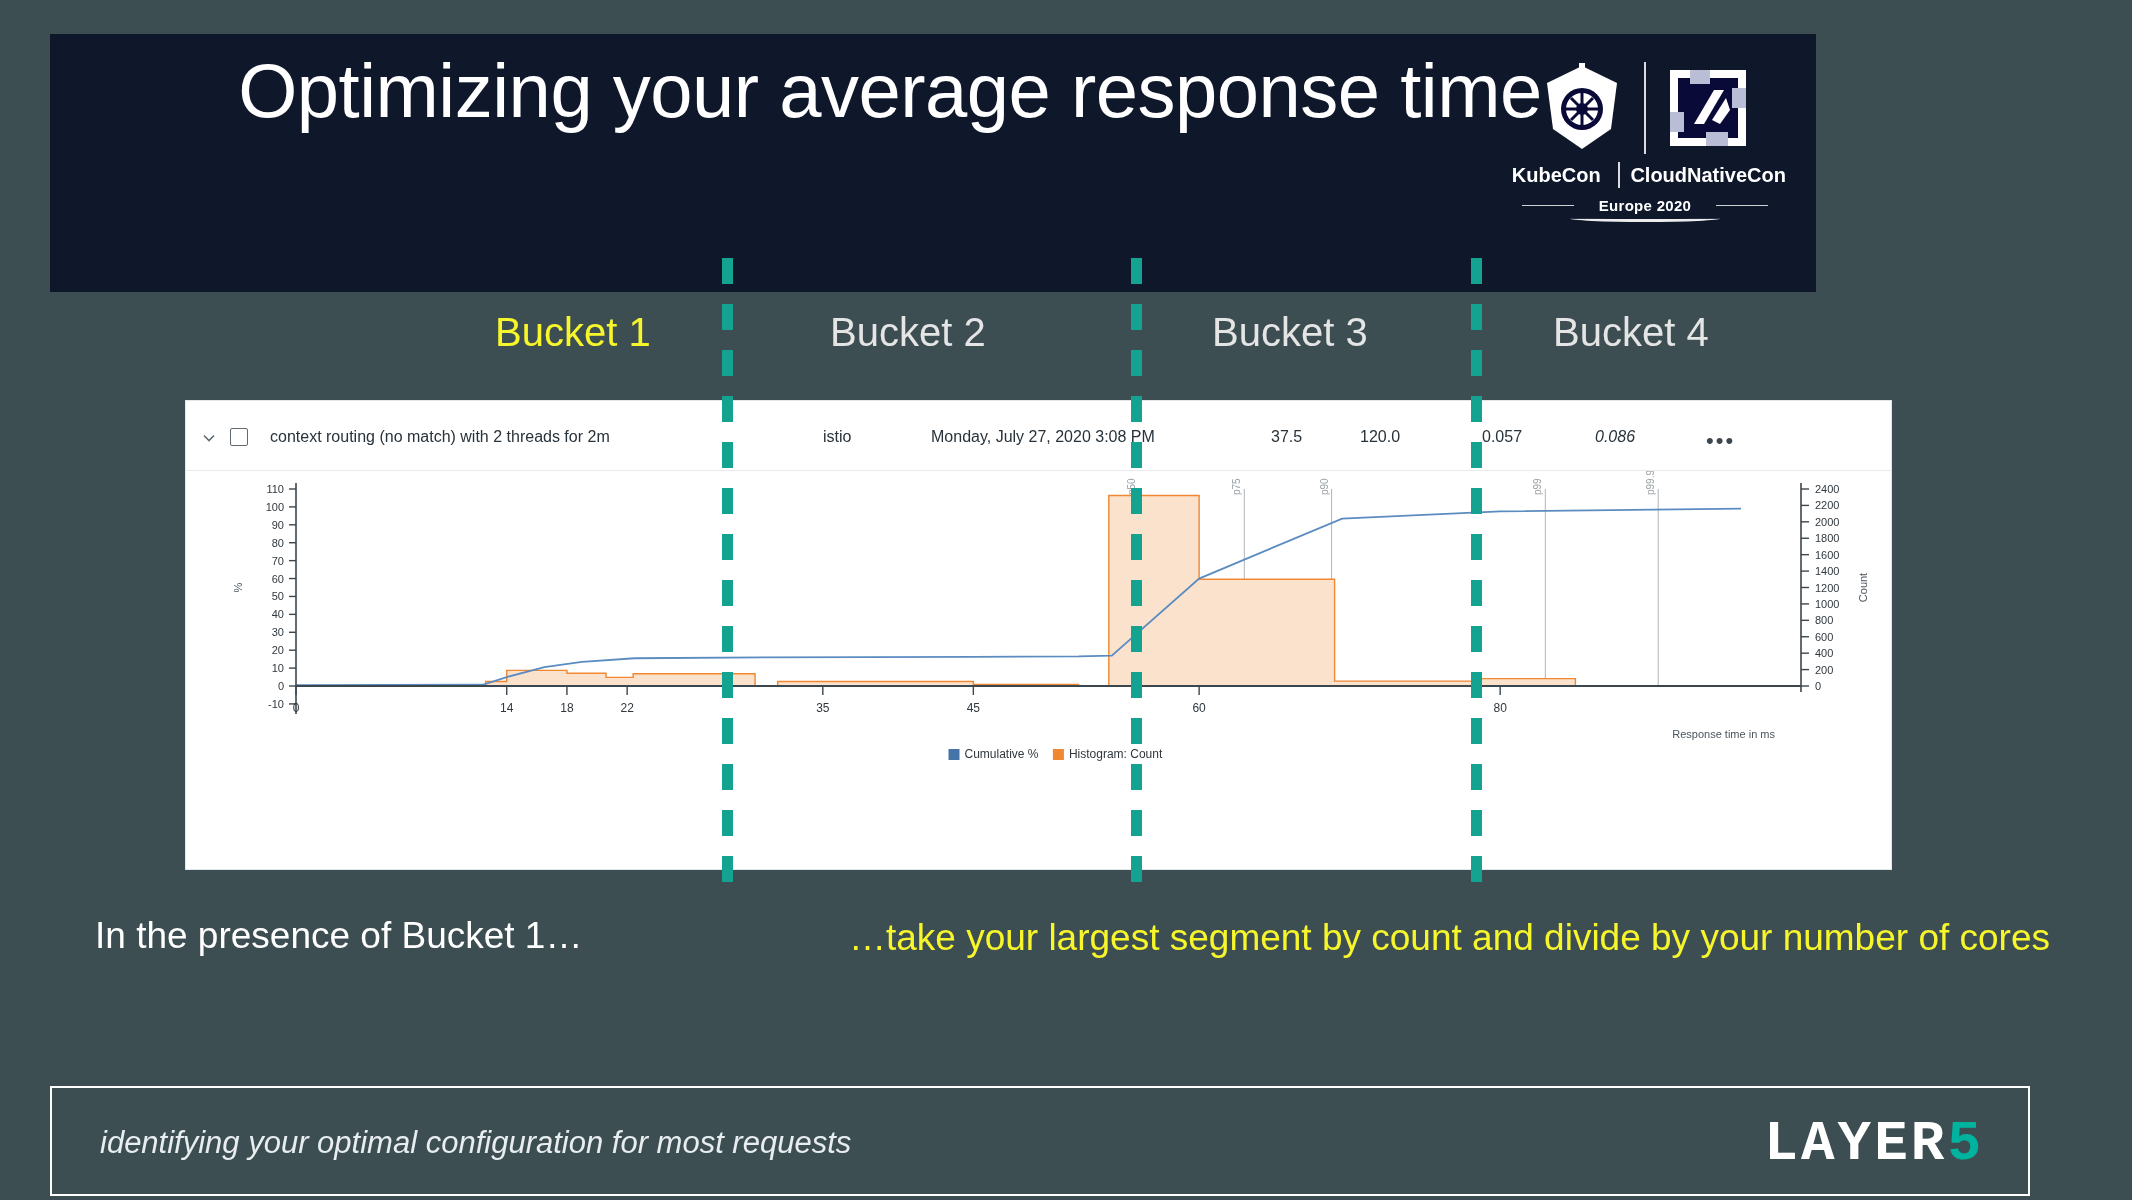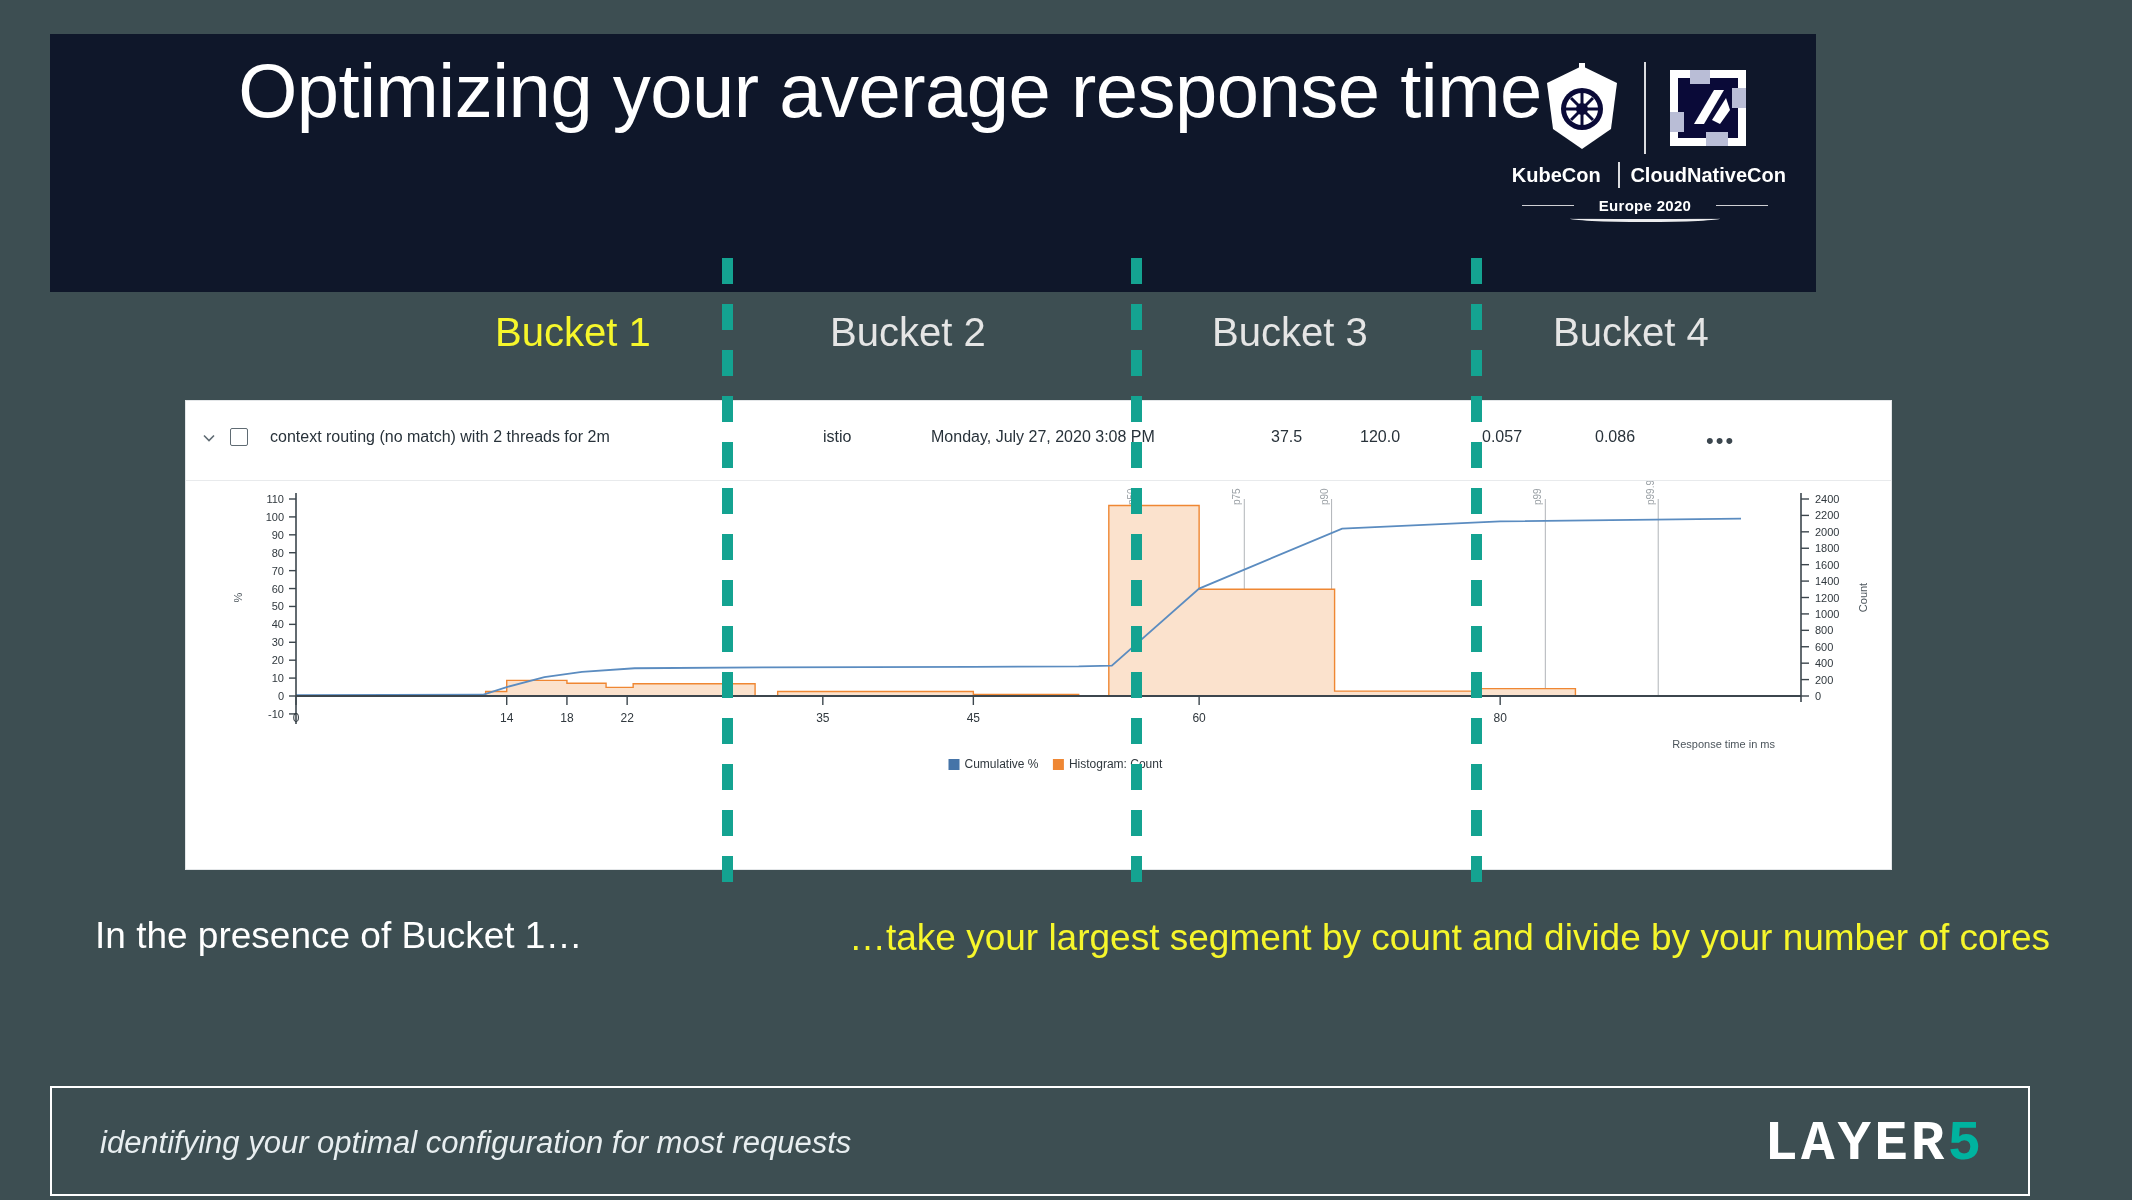--- a/index.html
+++ b/index.html
@@ -97,39 +97,39 @@
   
   #chart-panel {
     position: absolute;
     left: 185px; top: 400px;
     width: 1707px; height: 470px;
     background: #ffffff;
     border: 1px solid #e3e6e8;
   }
   #panel-header {
     position: relative;
-    height: 80px;
+    height: 70px;
     border-bottom: 1px solid #e8eaec;
     font-size: 16px;
     color: #28323a;
   }
   #panel-header .cell { position: absolute; top: 27px; white-space: nowrap; }
   #chev { position: absolute; left: 16px; top: 30px; width: 14px; height: 14px; }
   #chkbox {
     position: absolute; left: 44px; top: 27px;
     width: 18px; height: 18px;
     border: 1.6px solid #5f6b73; border-radius: 2px; background: #fff;
   }
   #h-name  { left: 84px; }
   #h-tag   { left: 637px; }
   #h-date  { left: 745px; }
   #h-v1    { left: 1085px; }
   #h-v2    { left: 1174px; }
   #h-v3    { left: 1296px; }
-  #h-v4    { left: 1409px; }
+  #h-v4    { left: 1409px; font-style: italic; }
   #h-dots  { left: 1520px; font-size: 22px; letter-spacing: 2px; color: #3b464e; top: 21px; }
 
   
   #plot-wrap { position: relative; width: 100%; height: 399px; }
   #plot-svg  { position: absolute; left: 0; top: 0; }
 
   
   #cap-left {
     position: absolute;
     left: 95px; top: 915px;

